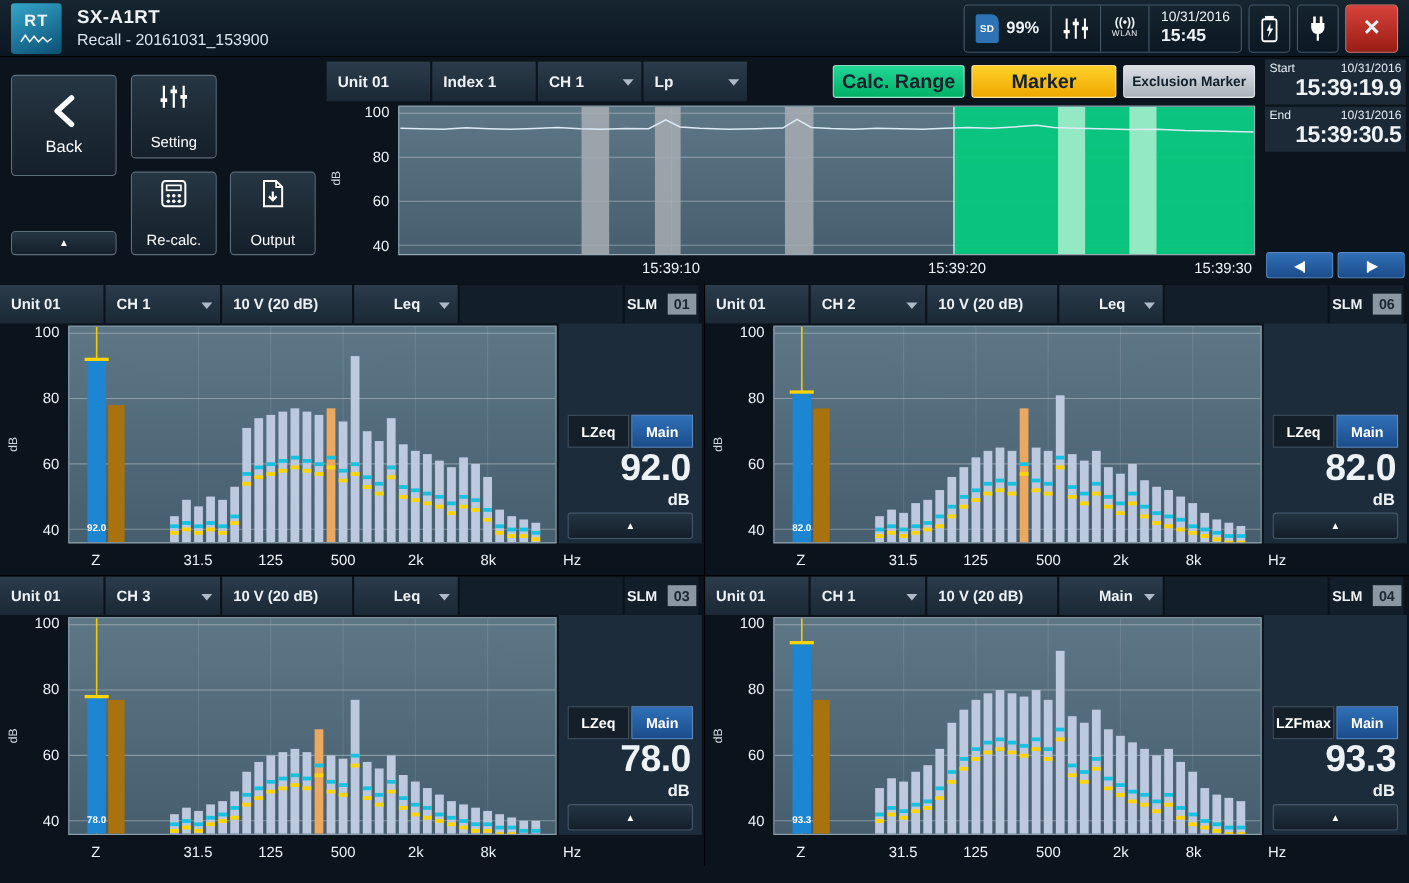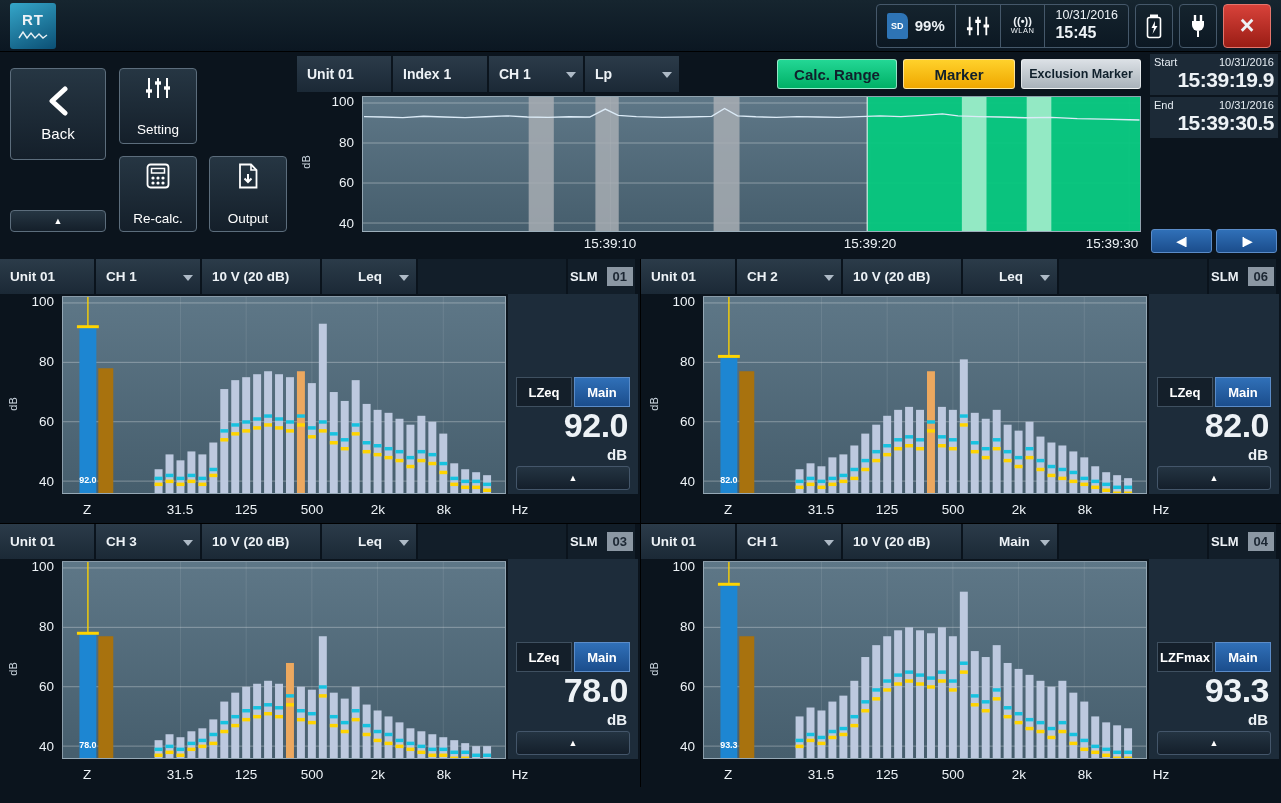--- a/index.html
+++ b/index.html
@@ -50,23 +50,23 @@
 
   .timechart{width:851px;flex-shrink:0;display:flex;flex-direction:column;}
   .tc-header{height:44px;display:flex;align-items:flex-start;gap:2px;padding-top:4px;}
   .tc-cell{width:94px;height:36px;display:flex;align-items:center;padding:0 10px;position:relative;
     background:linear-gradient(180deg,#2b3b49,#1b2936);font-size:14px;font-weight:bold;}
   .tc-cell.dd{padding-right:20px;}
   .dd-arrow{position:absolute;right:7px;top:50%;margin-top:-2px;width:0;height:0;
     border-left:5px solid transparent;border-right:5px solid transparent;border-top:6px solid #aebac6;}
   .tc-btns{margin-left:auto;display:flex;gap:6px;margin-right:7px;margin-top:3px;}
   .tc-btn{height:30px;border-radius:3px;border:1px solid rgba(255,255,255,.55);
-    display:flex;align-items:center;justify-content:center;font-size:15px;font-weight:bold;color:#10202c;}
+    display:flex;align-items:center;justify-content:center;font-size:18px;font-weight:bold;color:#10202c;}
   .btn-calc{width:120px;background:linear-gradient(180deg,#23d795,#00b066);}
-  .btn-marker{width:112px;background:linear-gradient(180deg,#ffd12b,#efa700);}
+  .btn-marker{width:132px;background:linear-gradient(180deg,#ffd12b,#efa700);}
   .btn-excl{width:120px;background:linear-gradient(180deg,#dbe0e5,#a9b2ba);font-size:12.5px;}
   .tc-body{height:136px;display:flex;}
   .tc-yaxis{width:65px;position:relative;flex-shrink:0;}
   .tc-ylab{position:absolute;left:2px;top:60px;font-size:11px;transform:rotate(-90deg);color:#cfd9e2;}
   .tc-ytick{position:absolute;right:8px;width:36px;height:16px;line-height:16px;text-align:right;font-size:13.5px;}
   .tc-plot{width:779px;height:136px;display:block;background:linear-gradient(180deg,#5e7787,#465e6d);
     border:1px solid rgba(219,231,240,.5);}
   .tc-xlabels{height:27px;position:relative;}
   .tc-xtick{position:absolute;top:4px;width:60px;text-align:center;font-size:13.5px;}
 
@@ -114,20 +114,24 @@
 <body>
 
 <div class="app">
 
   <header class="topbar">
     <div class="logo">
       <span class="rt">RT</span>
       <svg width="30" height="10" viewBox="0 0 30 10">
         <polyline points="1,8 5,2 9,8 13,3 17,8 21,4 25,8 29,5" fill="none" stroke="#fff" stroke-width="1.4" opacity=".9"></polyline>
       </svg>
+    </div>
+    <div class="titles">
+      <div class="t1">SX-A1RT</div>
+      <div class="t2">Recall - 20161031_153900</div>
     </div>
     <div class="tb-right">
       <div class="status-group">
         <div class="sg-item">
           <span class="sd-icon">SD</span>
           <span class="sd-pct">99%</span>
         </div>
         <div class="sg-item">
           <svg width="24" height="24" viewBox="0 0 26 24">
             <g stroke="#fff" stroke-width="2">

